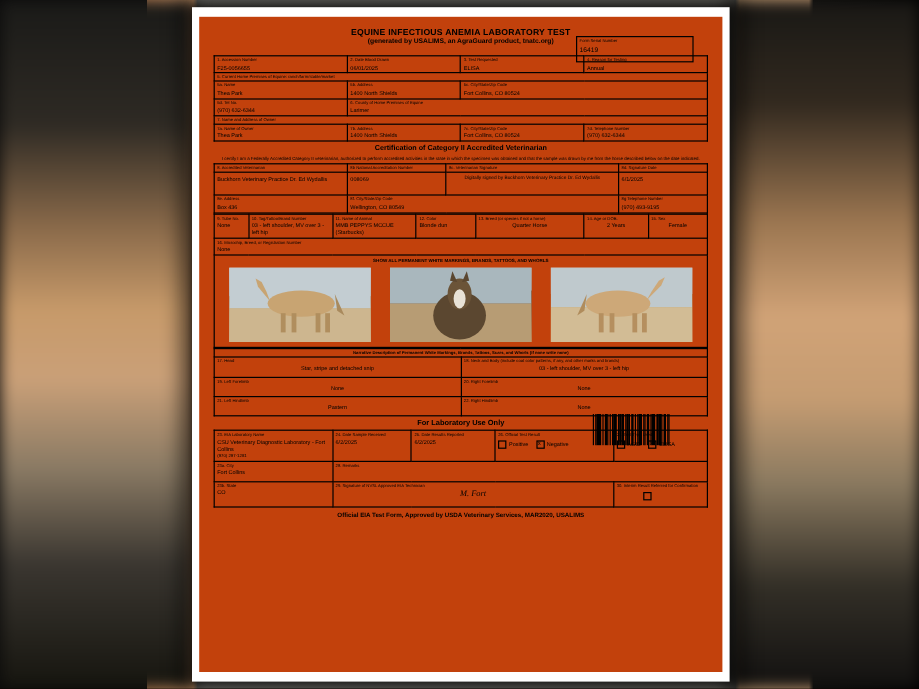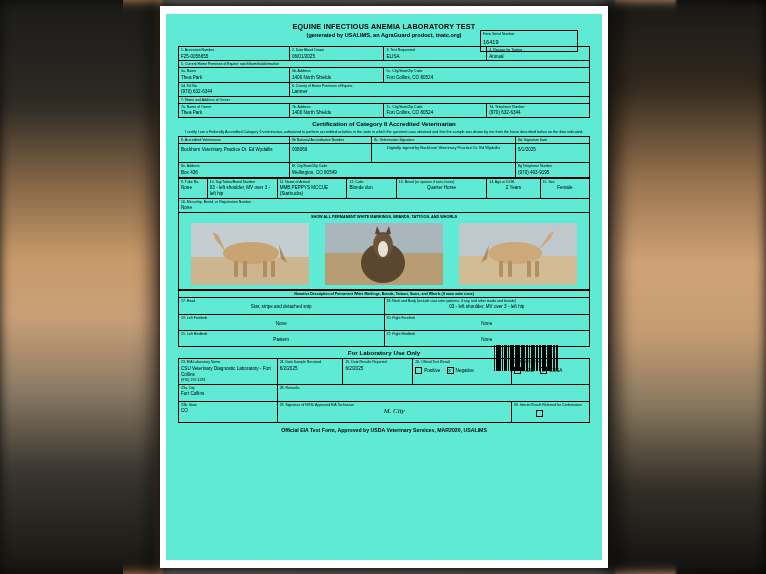--- a/index.html
+++ b/index.html
@@ -17,21 +17,21 @@
   .bg-left{position:absolute;left:0;top:0;width:162px;height:574px;
       background:linear-gradient(180deg,#1a1a18 0%,#2e2a24 18%,#8a6a4a 33%,#c79a6a 45%,#caa078 55%,#8a7a64 68%,#3a3630 82%,#16150f 100%);
       filter:blur(6px);}
   .bg-right{position:absolute;right:0;top:0;width:160px;height:574px;
       background:linear-gradient(180deg,#191815 0%,#32291f 15%,#9a7550 32%,#d1a377 46%,#c59c72 58%,#8b7a60 70%,#332f27 85%,#121110 100%);
       filter:blur(6px);}
   .shadow{position:absolute;left:150px;top:0;width:470px;height:574px;background:#000;opacity:.55;filter:blur(8px);}
 
   .page{position:absolute;left:160px;top:6px;width:448px;height:562px;background:#fff;
         box-shadow:0 0 6px rgba(0,0,0,.7);}
-  .sheet{position:absolute;left:6px;top:8px;width:436px;height:546px;background:#5eead4;}
+  .sheet{position:absolute;left:6px;top:8px;width:436px;height:546px;background:#c2410c;}
 
   .doc{position:absolute;left:12px;top:8px;width:412px;font-size:4.6px;color:#000;line-height:1.25;}
   .title{text-align:center;font-weight:bold;font-size:7.2px;letter-spacing:.2px;}
   .subtitle{text-align:center;font-size:5.6px;font-weight:bold;margin-top:1px;}
 
   table{border-collapse:collapse;width:100%;}
   td{border:0.6px solid #000;vertical-align:top;padding:1px 2px;font-size:4.4px;}
   .lbl{font-size:3.5px;display:block;color:#000;line-height:1.15;}
   .val{font-size:4.6px;display:block;margin-top:1.5px;}
   .center{text-align:center;}
@@ -417,21 +417,21 @@
             <span class="val"></span>
           </td>
         </tr>
         <tr>
           <td style="height:18px">
             <span class="lbl">23b. State</span>
             <span class="val">CO</span>
           </td>
           <td colspan="3" class="center">
             <span class="lbl" style="text-align:left">29. Signature of NVSL Approved EIA Technician</span>
-            <span class="sigscript">M. City</span>
+            <span class="sigscript">M. Fort</span>
           </td>
           <td>
             <span class="lbl">30. Interim Result Referred for Confirmation</span>
             <span class="chk" style="margin-top:3px;margin-left:22px"></span>
           </td>
         </tr>
       </tbody>
           </table>
 
       <div class="footer">Official EIA Test Form, Approved by USDA Veterinary Services, MAR2020, USALIMS</div>

